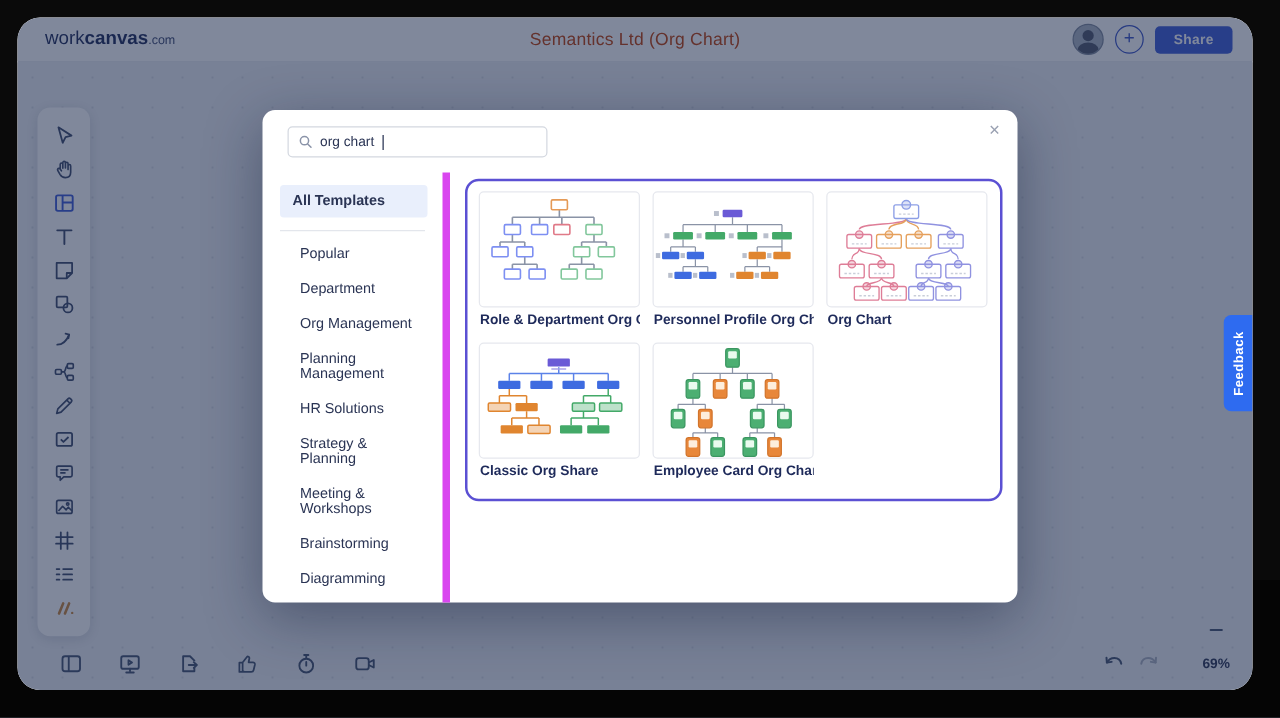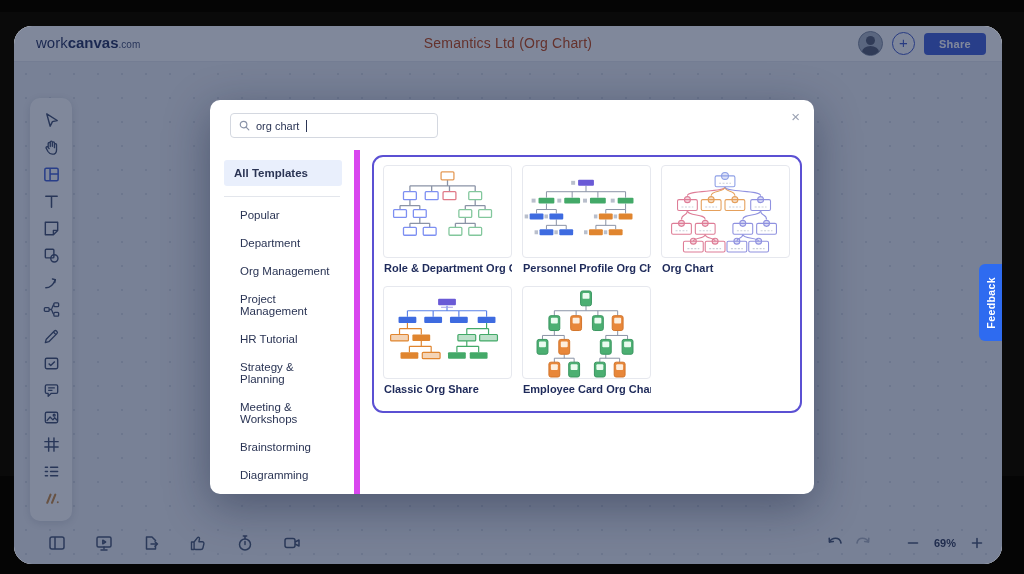--- a/index.html
+++ b/index.html
@@ -1,17 +1,17 @@
 <!DOCTYPE html>
 <html><head>
 <meta charset="utf-8">
 <style>
   * { margin:0; padding:0; box-sizing:border-box; }
   html,body { width:1024px; height:574px; background:#050505; font-family:"Liberation Sans", sans-serif; overflow:hidden; }
-  .frame { position:relative; width:1024px; height:464px; background:#0a0a0a;margin-top:12px; }
+  .frame { position:relative; width:1024px; height:464px; background:#0a0a0a; }
   .app { position:absolute; left:14px; top:14px; width:988px; height:538px; background:#eef0f4; border-radius:18px; overflow:hidden; }
 
   
   .topbar { position:absolute; left:0; top:0; right:0; height:36px; background:#ffffff; border-bottom:1px solid #e4e7ed; z-index:5; }
   .logo { position:absolute; left:22px; top:8px; font-size:15px; color:#1e2a5a; }
   .logo b { font-weight:800; }
   .logo .tld { font-size:10px; color:#3e4a72; }
   .doc-title { position:absolute; left:0; right:0; top:9px; text-align:center; font-size:14px; font-weight:500; color:#c2410c; letter-spacing:.2px; }
   .topbar-right { position:absolute; right:16px; top:5px; display:flex; align-items:center; gap:9px; }
   .avatar { width:25px; height:25px; border-radius:50%; background:#aab3c2; overflow:hidden; position:relative; border:1px solid #7d879a; }
@@ -43,21 +43,21 @@
 
   
   .bottombar { position:absolute; left:0; right:0; bottom:6px; height:30px; display:flex; align-items:center; padding:0 18px 0 33px; z-index:5; color:#44526f; }
   .b-tool { width:20px; height:20px; margin-right:27px; }
   .b-tool svg { width:20px; height:20px; }
   .bottom-right { margin-left:auto; display:flex; align-items:center; gap:10px; }
   .undo-redo { display:flex; align-items:center; gap:10px; margin-right:24px; }
   .b-mini { width:18px; height:18px; }
   .b-mini svg { width:18px; height:18px; }
   .redo { opacity:.4; }
-  .zoom-group { display:flex; align-items:center; gap:14px; }
+  .zoom-group { display:flex; align-items:center; gap:14px;flex-direction:column; }
   .zoom-label { font-size:11px; font-weight:700; color:#2a3454; }
   .zoom-btn { width:14px; height:14px; }
   .zoom-btn svg { width:14px; height:14px; }
 
   
   .overlay { position:absolute; inset:0; background:rgba(24,38,72,0.55); z-index:10; }
 
   
   .feedback { position:absolute; right:0; top:238px; width:23px; height:77px; background:#2e6bf0; border-radius:6px 0 0 6px; z-index:15; display:flex; align-items:center; justify-content:center; }
   .feedback span { writing-mode:vertical-rl; transform:rotate(180deg); color:#fff; font-size:10.5px; font-weight:700; letter-spacing:.4px; }
@@ -275,22 +275,22 @@
     </div>
     <div class="modal-close">×</div>
 
     <div class="modal-body">
       <div class="cat-col">
         <div class="cat-item active">All Templates</div>
         <div class="cat-divider"></div>
         <div class="cat-item">Popular</div>
         <div class="cat-item">Department</div>
         <div class="cat-item">Org Management</div>
-        <div class="cat-item">Project Management</div>
-        <div class="cat-item">HR Tutorial</div>
+        <div class="cat-item">Planning Management</div>
+        <div class="cat-item">HR Solutions</div>
         <div class="cat-item">Strategy &amp; Planning</div>
         <div class="cat-item">Meeting &amp; Workshops</div>
         <div class="cat-item">Brainstorming</div>
         <div class="cat-item">Diagramming</div>
       </div>
 
       <div class="tpl-col">
         <div class="tpl-panel">
           <div class="tpl-grid">
 

